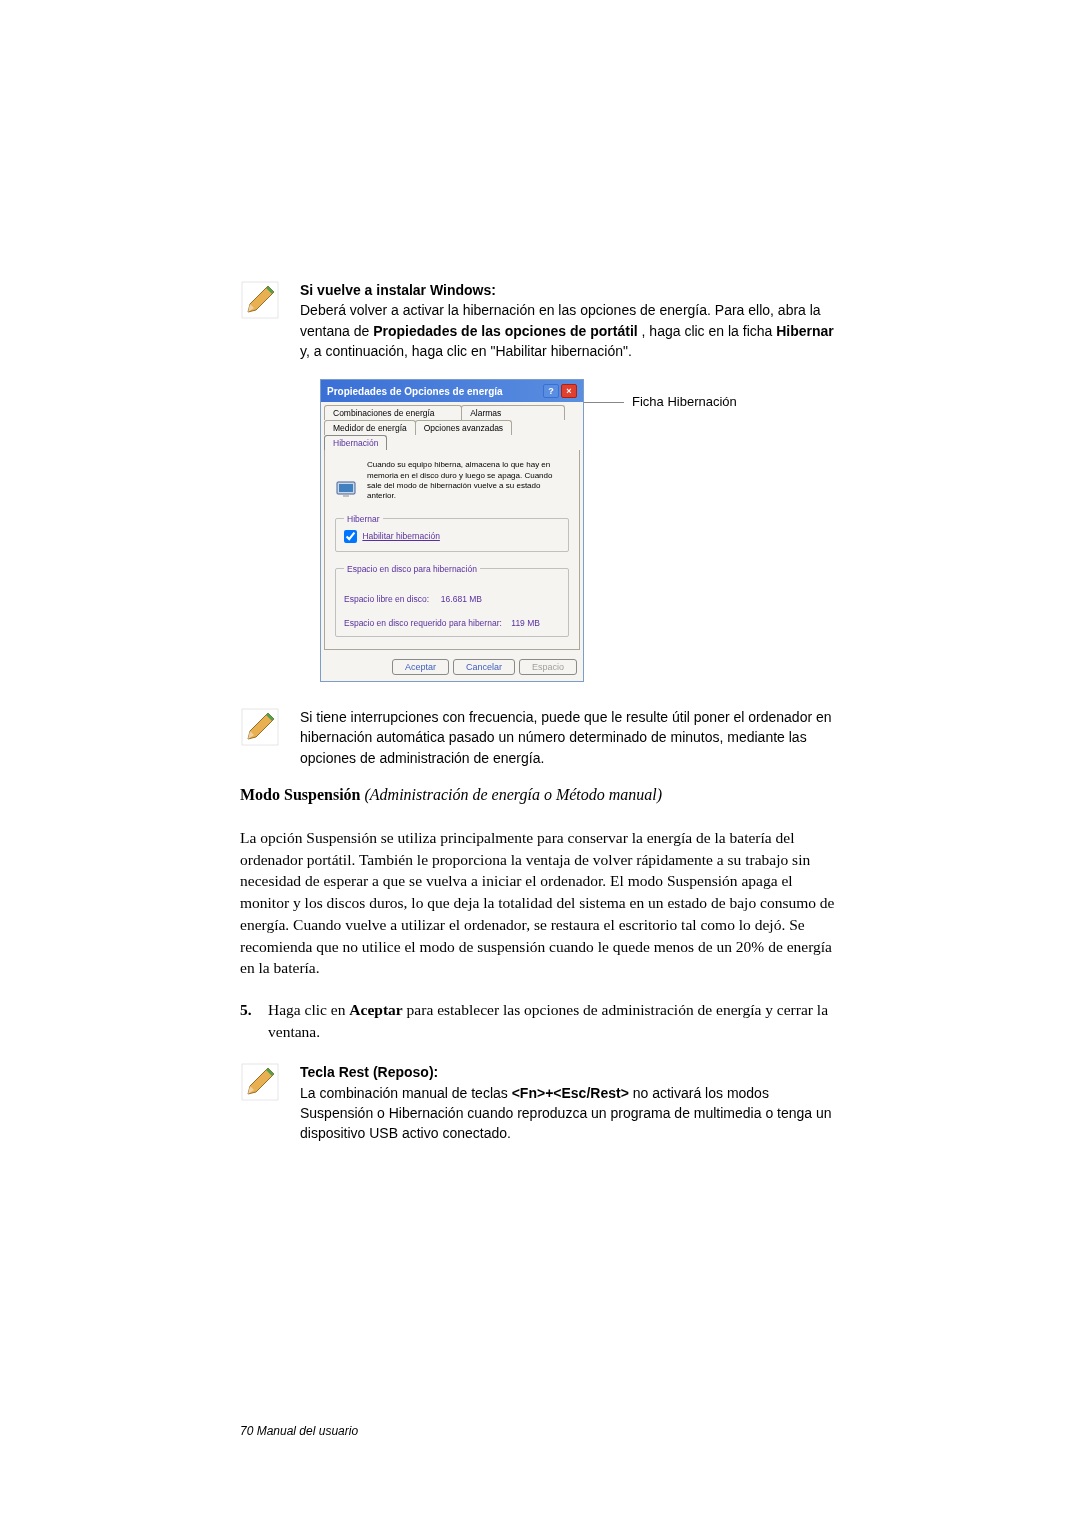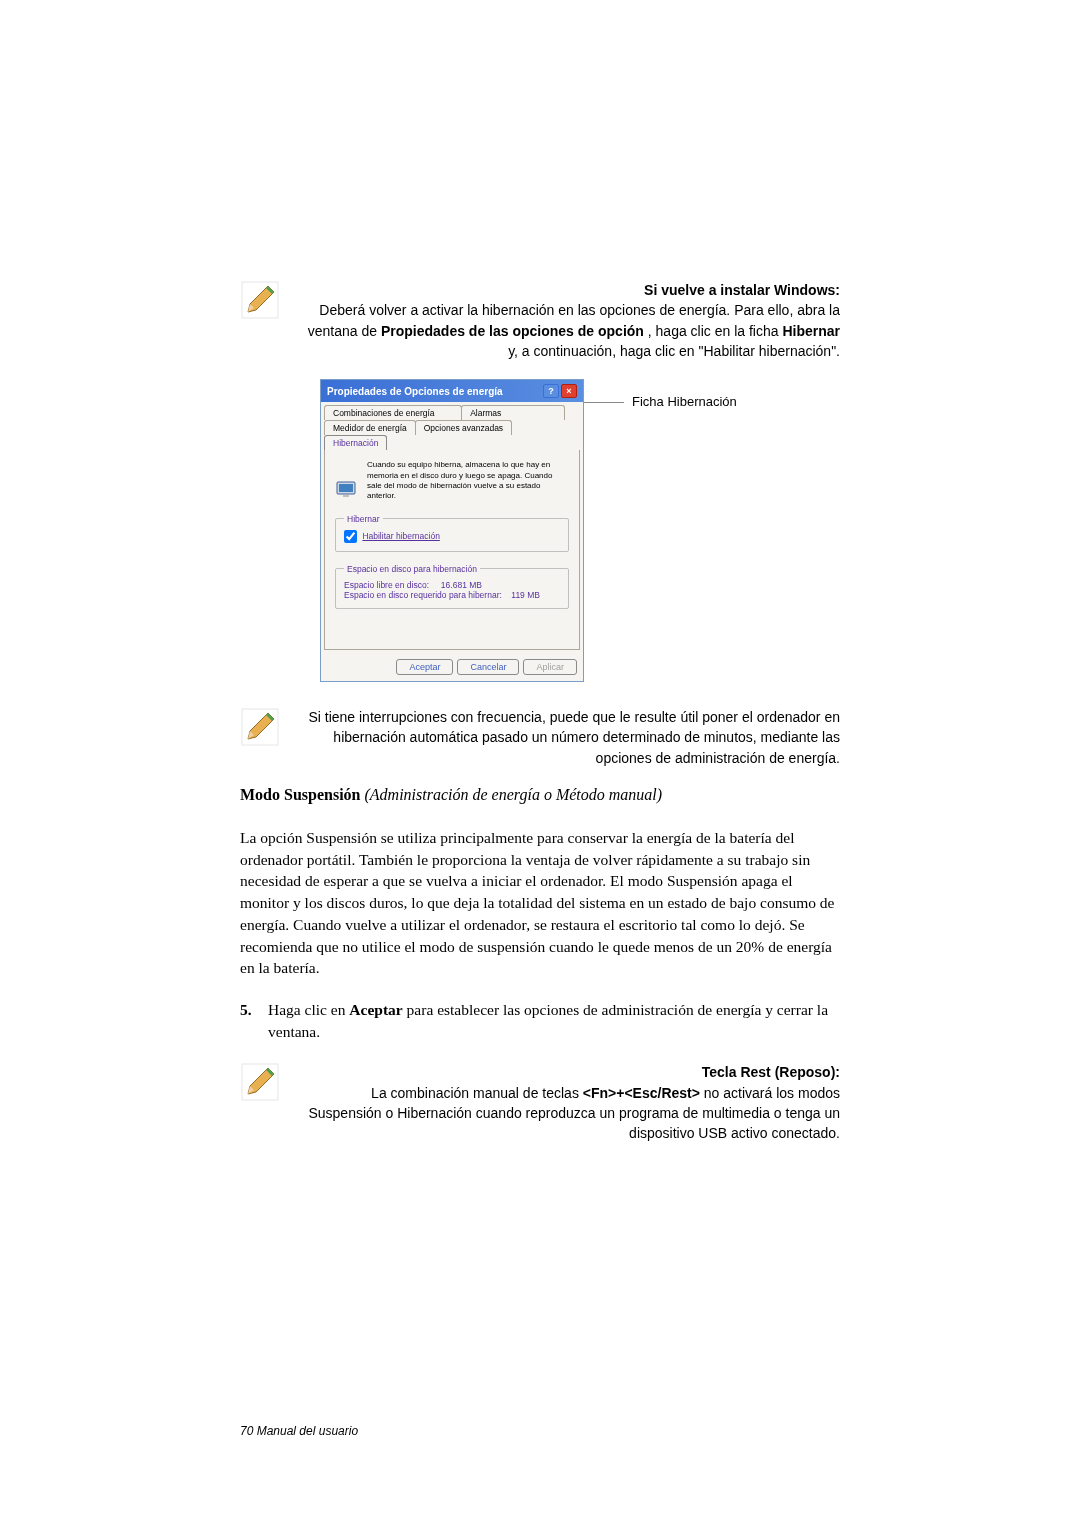--- a/index.html
+++ b/index.html
@@ -16,21 +16,20 @@
       padding: 280px 240px 60px 240px;
       position: relative;
     }
     .section {
       margin-bottom: 20px;
     }
     .note-block {
       display: flex;
       align-items: flex-start;
       margin-bottom: 18px;
-      text-align: right;
     }
     .note-icon {
       width: 40px;
       height: 40px;
       flex-shrink: 0;
       margin-right: 20px;
       position: relative;
     }
     .note-icon svg {
       width: 100%;
@@ -144,21 +143,21 @@
       font-size: 8.5px;
       color: #5830a0;
     }
     .checkbox-row input {
       vertical-align: middle;
       margin-right: 3px;
     }
     .space-info {
       font-size: 8.5px;
       color: #5830a0;
-      margin-top: 0;
+      margin-top: 14px;
     }
     .dialog-buttons {
       display: flex;
       justify-content: flex-end;
       gap: 4px;
       padding: 6px;
     }
     .dialog-btn {
       font-size: 9px;
       padding: 2px 12px;
@@ -228,21 +227,21 @@
   <div class="note-icon">
     <svg viewBox="0 0 40 40">
       <rect x="2" y="2" width="36" height="36" fill="none" stroke="#ccc" stroke-width="0.5"></rect>
       <polygon points="8,32 10,24 28,6 34,12 16,30" fill="#e8b050" stroke="#805000" stroke-width="0.8"></polygon>
       <polygon points="8,32 10,24 14,28" fill="#f0d0a0"></polygon>
       <polygon points="28,6 34,12 32,14 26,8" fill="#50a050"></polygon>
     </svg>
   </div>
   <div class="note-text note-text-indented" style="margin-left:0">
     <span class="title">Si vuelve a instalar Windows:</span>
-    <span>Deberá volver a activar la hibernación en las opciones de energía. Para ello, abra la ventana de </span><b>Propiedades de las opciones de opción</b><span> , haga clic en la ficha </span><b>Hibernar</b><span> y, a continuación, haga clic en "Habilitar hibernación".</span>
+    <span>Deberá volver a activar la hibernación en las opciones de energía. Para ello, abra la ventana de </span><b>Propiedades de las opciones de portátil</b><span> , haga clic en la ficha </span><b>Hibernar</b><span> y, a continuación, haga clic en "Habilitar hibernación".</span>
   </div>
 </div>
 
 <div class="dialog-container">
   <div class="dialog">
     <div class="dialog-title">
       <span>Propiedades de Opciones de energía</span>
       <div class="dialog-title-buttons">
         <div class="dialog-title-btn help-btn">?</div>
         <div class="dialog-title-btn close-btn">×</div>
@@ -285,21 +284,21 @@
         <div class="space-info">
           <span>Espacio en disco requerido para hibernar:</span>
           &nbsp;&nbsp;
           <span>119 MB</span>
         </div>
       </fieldset>
     </div>
     <div class="dialog-buttons">
       <button class="dialog-btn">Aceptar</button>
       <button class="dialog-btn">Cancelar</button>
-      <button class="dialog-btn disabled">Aplicar</button>
+      <button class="dialog-btn disabled">Espacio</button>
     </div>
   </div>
   <div class="callout-line"></div>
   <div class="callout-label">Ficha Hibernación</div>
 </div>
 
 <div class="note-block section">
   <div class="note-icon">
     <svg viewBox="0 0 40 40">
       <rect x="2" y="2" width="36" height="36" fill="none" stroke="#ccc" stroke-width="0.5"></rect>

